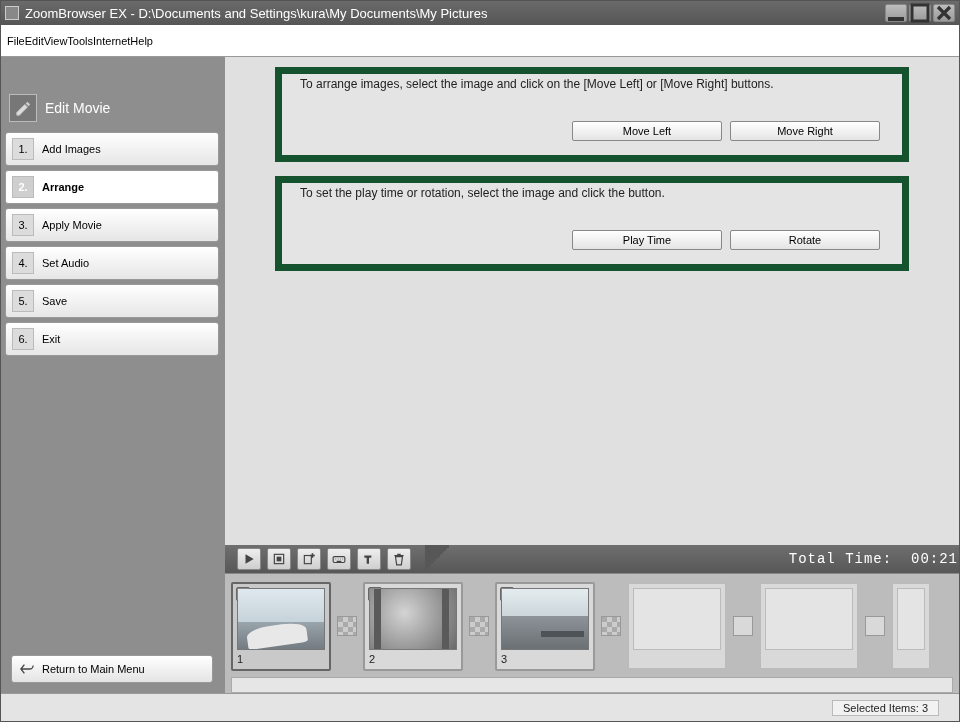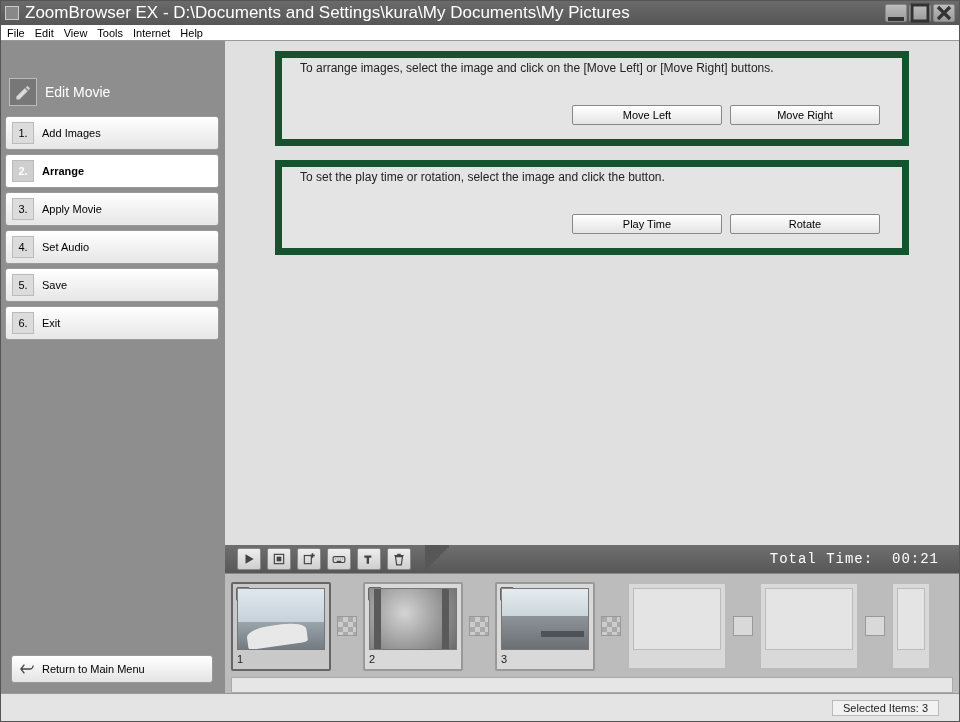--- a/index.html
+++ b/index.html
@@ -19,46 +19,45 @@
     flex-direction: column;
     border: 1px solid #555;
   }
   .titlebar {
     height: 24px;
     background: linear-gradient(#6a6a6a, #565656);
     color: #fff;
     display: flex;
     align-items: center;
     padding: 0 4px;
-    font-size: 17px;
+    font-size: 13px;
   }
   .titlebar .app-icon {
     width: 14px; height: 14px;
     margin-right: 6px;
     background: #888;
     border: 1px solid #ccc;
   }
   .titlebar .title-text { flex: 1; }
   .winbtns { display:flex; gap:2px; }
   .winbtn {
     width: 22px; height: 18px;
     background: linear-gradient(#bdbdbd,#9a9a9a);
     border: 1px solid #888;
     border-radius: 2px;
     display:flex; align-items:center; justify-content:center;
     color:#333;
     font-size:11px;
   }
   .menubar {
-    height: 16px;
+    height: 32px;
     background: #fff;
     display: flex;
     align-items: center;
     padding: 0 6px;
-    gap: 10px;
     font-size: 11px;
     color: #000;
     border-bottom: 1px solid #999;
   }
   .menubar span { cursor: default; }
   .app-body {
     flex: 1;
     display: flex;
     flex-direction: column;
     background: #8e8e8e;
@@ -227,21 +226,21 @@
     border-radius:2px;
     display:flex; align-items:center; justify-content:center;
     cursor:pointer;
   }
   .toolbtn svg { width:14px; height:14px; fill:#444; }
   .timeline-toolbar .flex { flex:1; }
   .total-time {
     color:#fff;
     font-family: "Courier New", monospace;
     font-size:14px;
-    padding-right:20px;
+    padding-right:1px;
     letter-spacing:1px;
   }
   .timeline-strip {
     height: 120px;
     background: #bcbcbc;
     border-top:1px solid #888;
     padding: 8px 6px 0 6px;
     display:flex;
     flex-direction:column;
   }

